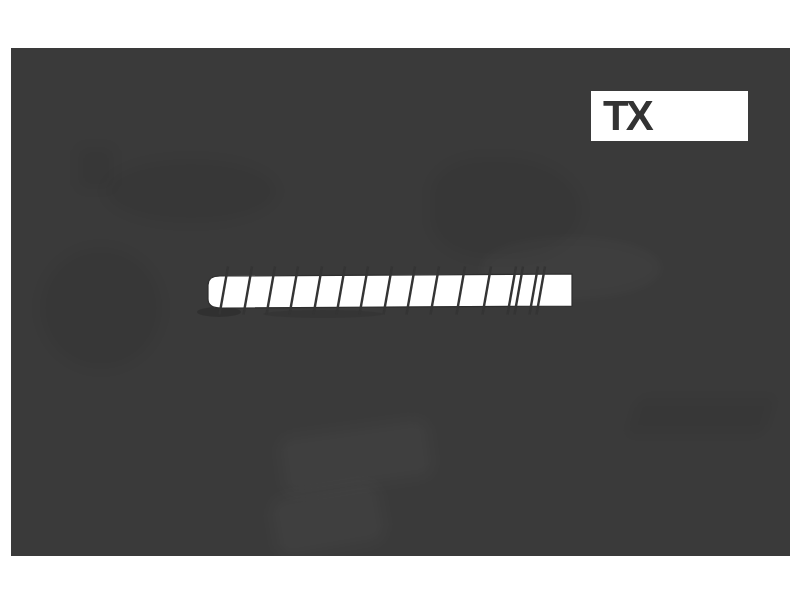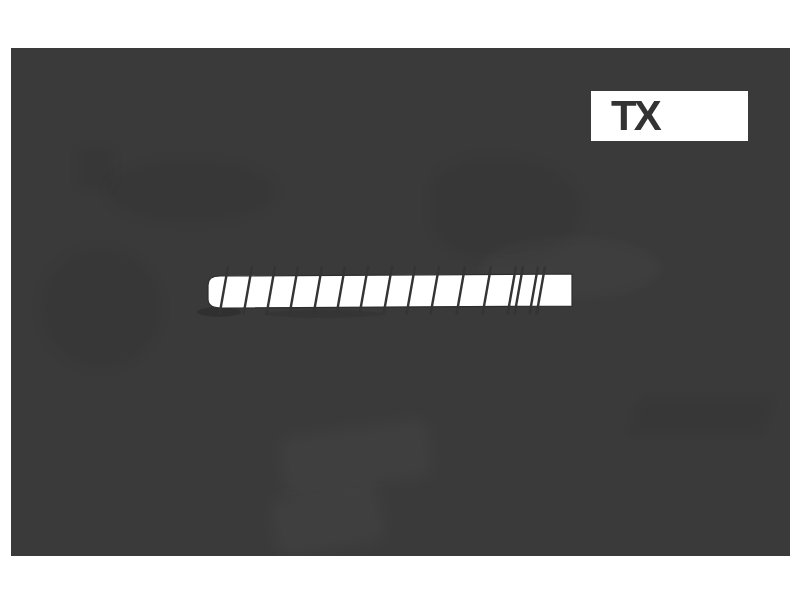--- a/index.html
+++ b/index.html
@@ -56,21 +56,21 @@
     position: absolute;
     left: 580px;
     top: 43px;
     width: 157px;
     height: 50px;
     background: #ffffff;
     display: flex;
     align-items: center;
   }
   .badge-label {
-    margin-left: 20px;
+    margin-left: 12px;
     font-size: 42px;
     font-weight: bold;
     letter-spacing: -3px;
     color: #333333;
     line-height: 50px;
   }
 </style>
 </head>
 <body>
 

